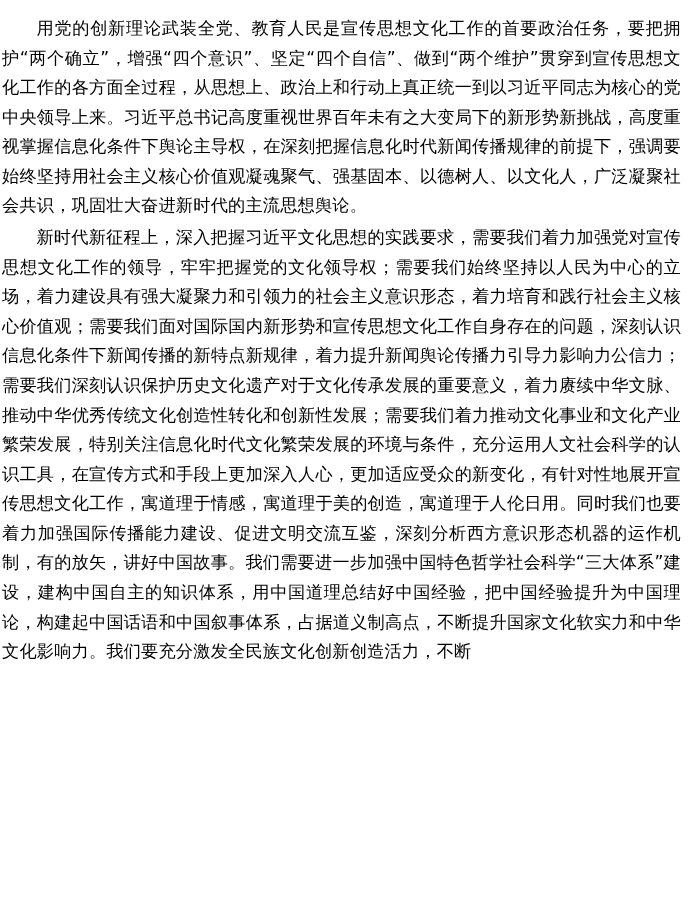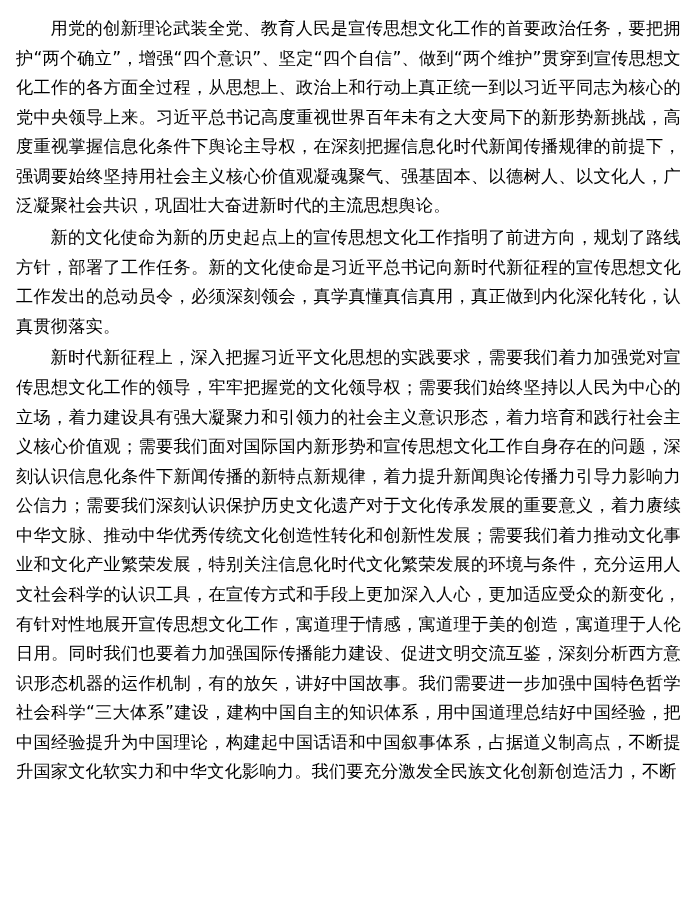--- a/index.html
+++ b/index.html
@@ -10,21 +10,21 @@
   body {
     width: 699px;
     height: 906px;
     overflow: hidden;
     font-family: "DejaVu Sans", "Liberation Sans", sans-serif;
   }
   .page {
     box-sizing: border-box;
     width: 699px;
     height: 906px;
-    padding: 14px 18px 0 16px;
+    padding: 14px 18px 0 2px;
     background: #ffffff;
   }
   .doc-body {
     color: #000000;
     font-size: 17.2px;
     line-height: 1.72;
     text-align: justify;
     text-justify: inter-ideograph;
     letter-spacing: 0.2px;
   }
@@ -33,16 +33,15 @@
     text-indent: 2em;
     white-space: normal;
   }
 </style>
 </head>
 <body>
 
 <div class="page">
   <div class="doc-body">
     <p class="para">用党的创新理论武装全党、教育人民是宣传思想文化工作的首要政治任务，要把拥护“两个确立”，增强“四个意识”、坚定“四个自信”、做到“两个维护”贯穿到宣传思想文化工作的各方面全过程，从思想上、政治上和行动上真正统一到以习近平同志为核心的党中央领导上来。习近平总书记高度重视世界百年未有之大变局下的新形势新挑战，高度重视掌握信息化条件下舆论主导权，在深刻把握信息化时代新闻传播规律的前提下，强调要始终坚持用社会主义核心价值观凝魂聚气、强基固本、以德树人、以文化人，广泛凝聚社会共识，巩固壮大奋进新时代的主流思想舆论。</p>
-    <p class="para">新的文化使命为新的历史起点上的宣传思想文化工作指明了前进方向，规划了路线方针，部署了工作任务。新的文化使命是习近平总书记向新时代新征程的宣传思想文化工作发出的总动员令，必须深刻领会，真学真懂真信真用，真正做到内化深化转化，认真贯彻落实。</p>
     <p class="para">新时代新征程上，深入把握习近平文化思想的实践要求，需要我们着力加强党对宣传思想文化工作的领导，牢牢把握党的文化领导权；需要我们始终坚持以人民为中心的立场，着力建设具有强大凝聚力和引领力的社会主义意识形态，着力培育和践行社会主义核心价值观；需要我们面对国际国内新形势和宣传思想文化工作自身存在的问题，深刻认识信息化条件下新闻传播的新特点新规律，着力提升新闻舆论传播力引导力影响力公信力；需要我们深刻认识保护历史文化遗产对于文化传承发展的重要意义，着力赓续中华文脉、推动中华优秀传统文化创造性转化和创新性发展；需要我们着力推动文化事业和文化产业繁荣发展，特别关注信息化时代文化繁荣发展的环境与条件，充分运用人文社会科学的认识工具，在宣传方式和手段上更加深入人心，更加适应受众的新变化，有针对性地展开宣传思想文化工作，寓道理于情感，寓道理于美的创造，寓道理于人伦日用。同时我们也要着力加强国际传播能力建设、促进文明交流互鉴，深刻分析西方意识形态机器的运作机制，有的放矢，讲好中国故事。我们需要进一步加强中国特色哲学社会科学“三大体系”建设，建构中国自主的知识体系，用中国道理总结好中国经验，把中国经验提升为中国理论，构建起中国话语和中国叙事体系，占据道义制高点，不断提升国家文化软实力和中华文化影响力。我们要充分激发全民族文化创新创造活力，不断</p>
   </div>
 </div>
 
 </body></html>

